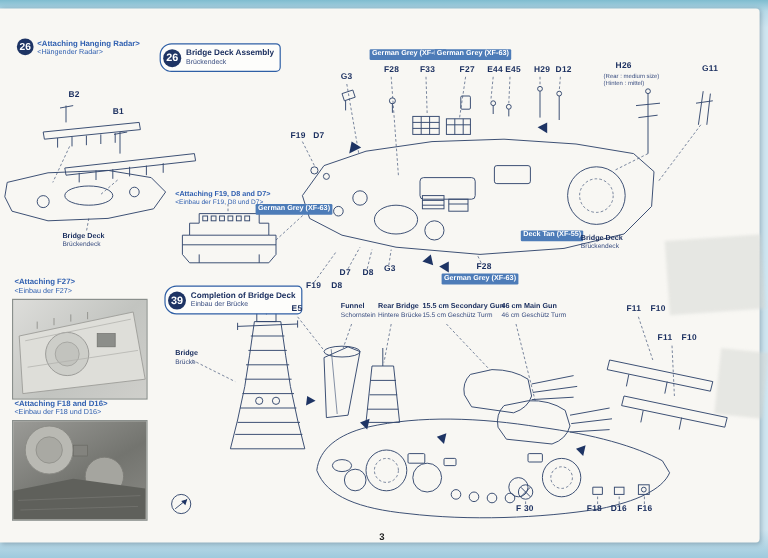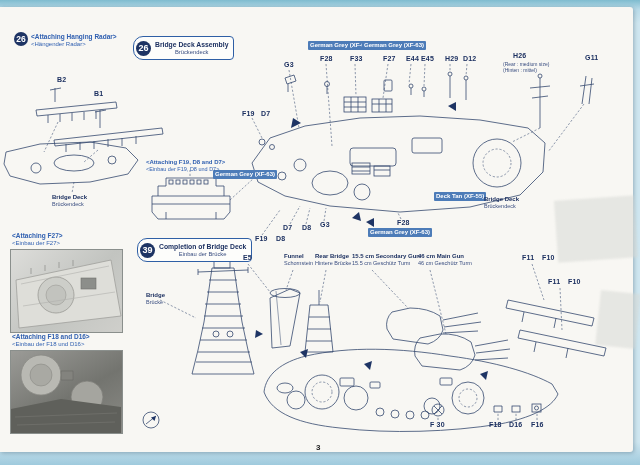--- a/index.html
+++ b/index.html
@@ -3,21 +3,21 @@
 <meta charset="utf-8">
 <style>
   html,body{margin:0;padding:0;}
   body{
     width:640px;height:465px;position:relative;overflow:hidden;
     font-family:"Liberation Sans","DejaVu Sans",sans-serif;
     background:linear-gradient(180deg,#7fbccf 0%,#b9dbe9 2%,#cfe6f0 5%,#cfe6f0 95%,#9fcadd 100%);
   }
   .page{position:absolute;left:0;top:7px;width:633px;height:445px;background:#f8f7f3;
         border-radius:0 3px 3px 0;box-shadow:1px 1px 4px rgba(40,70,90,.35);}
-  .content{position:absolute;left:0;top:0;width:640px;height:465px;text-align:center;}
+  .content{position:absolute;left:0;top:0;width:640px;height:465px;}
   .art{position:absolute;left:0;top:0;}
   .art line,.art path,.art rect,.art circle,.art ellipse,.art polygon,.art polyline{
     stroke:#35496f;fill:none;stroke-width:.8;}
   .art .dash{stroke-dasharray:2.2,1.8;stroke-width:.55;}
   .art .fillnavy{fill:#1e3464;stroke:none;}
   .art .thin{stroke-width:.5;}
   .pl{position:absolute;font-size:7px;font-weight:bold;color:#1c3060;white-space:nowrap;letter-spacing:.2px;}
   .paint{position:absolute;font-size:6px;font-weight:bold;color:#fff;background:#4d7cb8;
          padding:1px 2px;border-radius:1px;white-space:nowrap;line-height:1.1;}
   .cap-en{position:absolute;font-size:6px;font-weight:bold;color:#1c3060;white-space:nowrap;}

